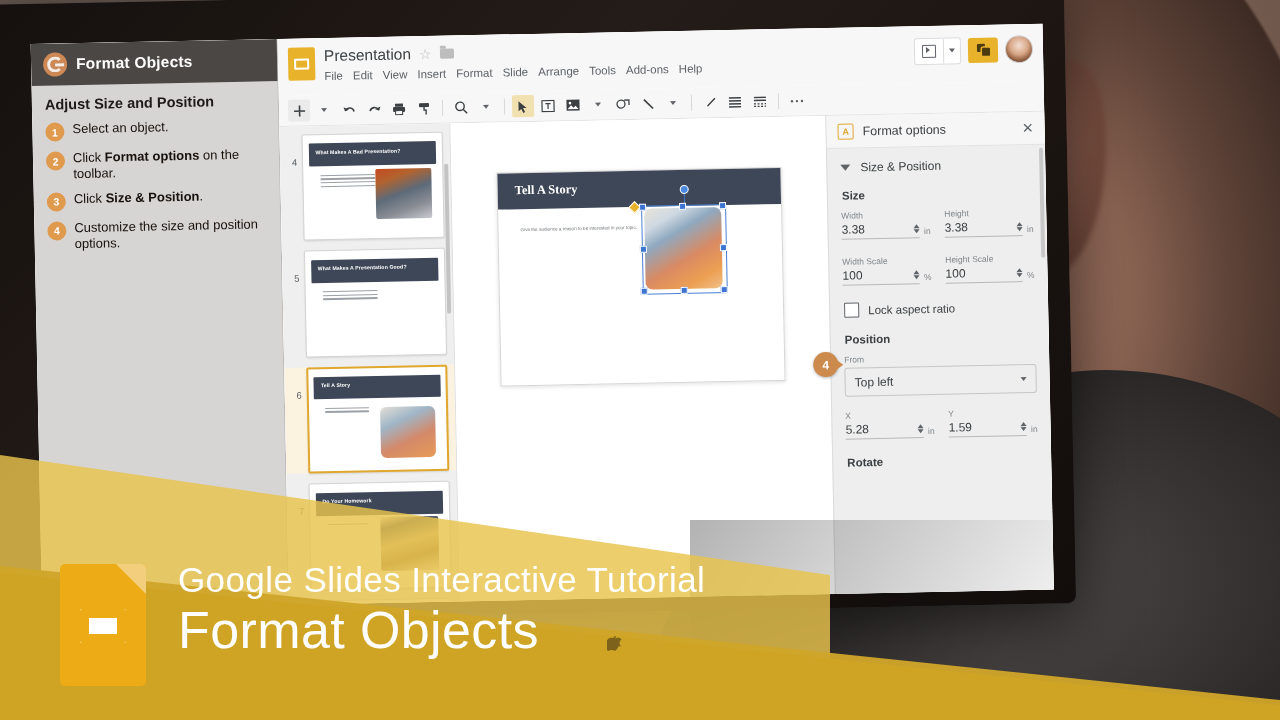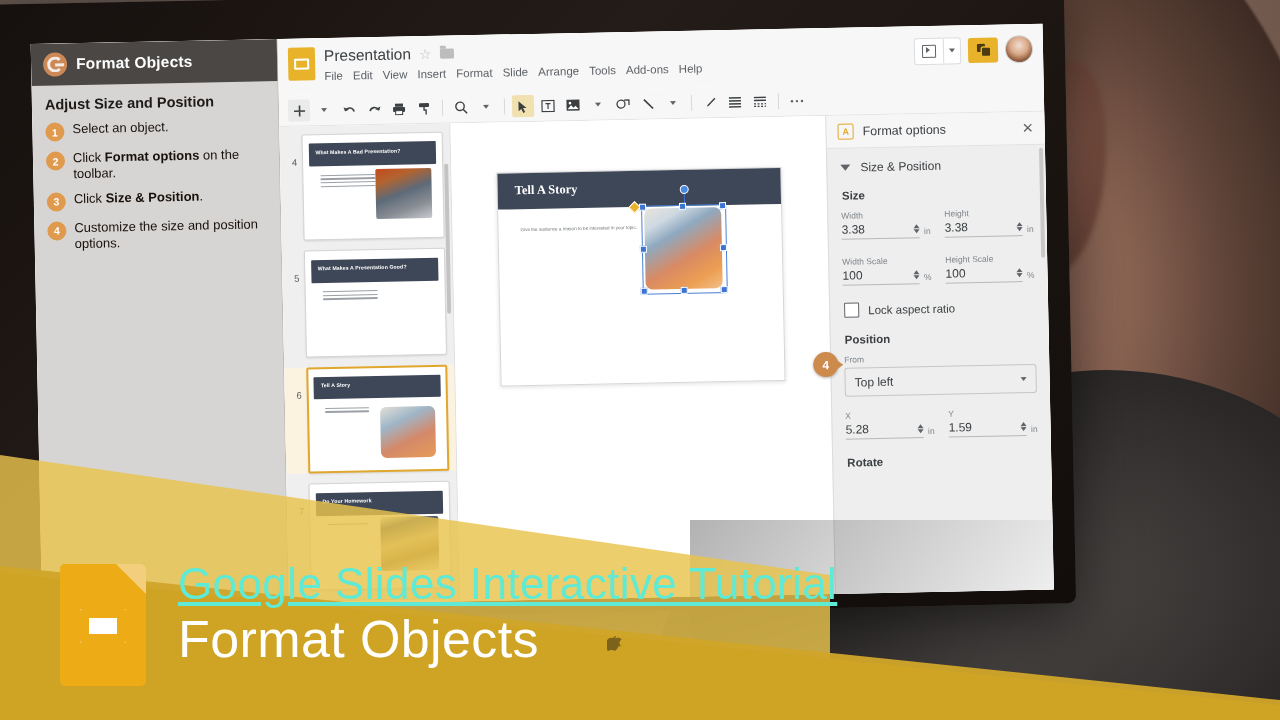--- a/index.html
+++ b/index.html
@@ -291,21 +291,21 @@
   }
   .slides-logo::before{
     content:"";position:absolute;right:0;top:0;width:30px;height:30px;
     background:#f3ce7c;clip-path:polygon(0 0,100% 100%,100% 0);border-top-right-radius:5px;
   }
   .slides-logo::after{
     content:"";position:absolute;left:20px;top:45px;width:46px;height:34px;
     background:#fff;border-radius:2px;box-shadow:inset 0 0 0 9px #edab16, inset 0 0 0 10px #fff;
   }
   .banner-txt{position:absolute;left:178px;top:562px;z-index:9;}
-  .banner-sub{font-size:44px;color:#5eead4;letter-spacing:.4px;line-height:1;font-weight:300;text-decoration:underline;}
+  .banner-sub{font-size:35px;color:#ffffff;letter-spacing:.4px;line-height:1;font-weight:300;}
   .banner-main{font-size:52px;color:#fff;letter-spacing:.4px;line-height:1.05;margin-top:6px;font-weight:300;}
   .apple{
     position:absolute;left:607px;top:636px;width:15px;height:18px;z-index:8;opacity:.5;
   }
   .apple svg{display:block;}
   .glare{
     position:absolute;left:690px;top:520px;width:520px;height:210px;
     background:linear-gradient(125deg,rgba(0,0,0,.30),rgba(0,0,0,0) 62%);
     pointer-events:none;
   }

